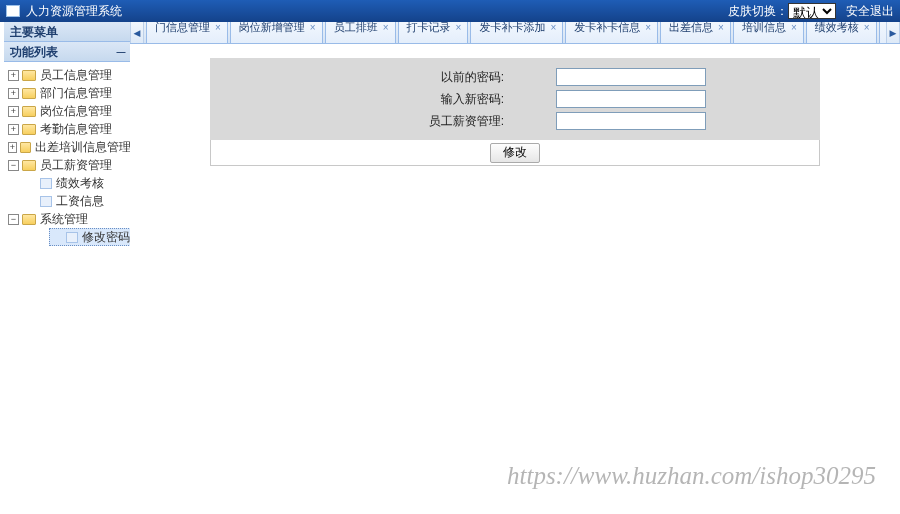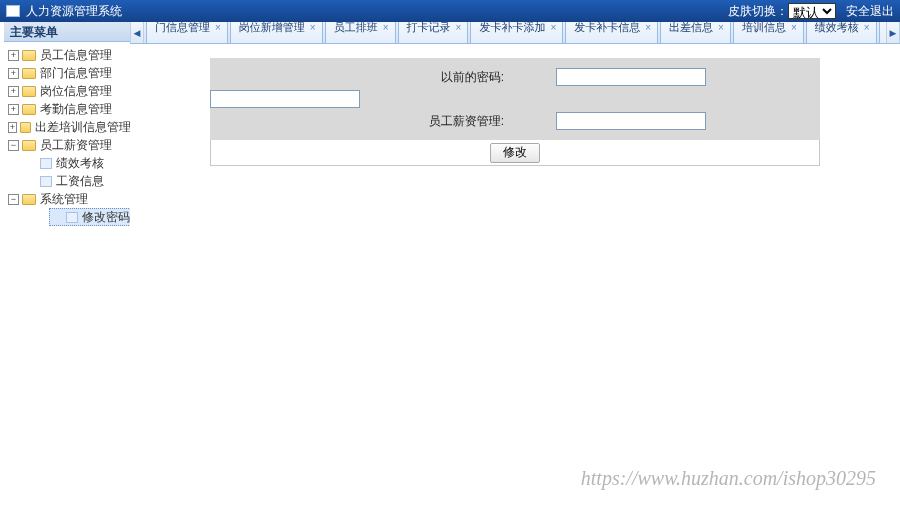--- a/index.html
+++ b/index.html
@@ -40,40 +40,44 @@
 
 .content { flex: 1; padding: 14px 40px; background: #fff; overflow: auto; }
 .form-block { width: 610px; margin: 0 auto; }
 .form-gray { background: #d9d9d9; padding: 8px 0; }
 .form-row { display: flex; align-items: center; height: 22px; gap: 46px; }
 .form-row label { width: 300px; text-align: right; padding-right: 6px; color: #222; }
 .form-row input { width: 150px; height: 18px; border: 1px solid #7f9db9; background: #fff; padding: 0 3px; font-size: 12px; }
 .btn-row { border: 1px solid #c8c8c8; border-top: none; height: 26px; display: flex; align-items: center; justify-content: center; background: #fff; }
 .btn-row button { height: 20px; padding: 0 12px; border: 1px solid #aaa; background: linear-gradient(#fdfdfd,#e6e6e6); border-radius: 2px; font-size: 12px; cursor: pointer; }
 
-.watermark { position: absolute; right: 24px; bottom: 24px; font-size: 20px; color: rgba(90,90,90,0.45); font-style: italic; font-family: Georgia, serif; pointer-events: none; }
+.watermark { position: absolute; right: 24px; bottom: 24px; font-size: 25px; color: rgba(90,90,90,0.45); font-style: italic; font-family: Georgia, serif; pointer-events: none; }
 </style>
 </head>
 <body>
 
 <div class="topbar">
   <div class="app-icon"></div>
   <div>人力资源管理系统</div>
   <div class="spacer"></div>
   <div class="skin-label">皮肤切换：</div>
   <select>
     <option>默认</option>
   </select>
   <div class="logout">安全退出</div>
 </div>
 
 <div class="leftpanel">
   <div class="panel-hdr">
     <span>主要菜单</span>
   </div>
+  <div class="panel-hdr">
+    <span>功能列表</span>
+    <span class="collapse-btn">—</span>
+  </div>
   <div class="tree" id="tree">
       <div class="tree-node">
         <span class="tgl">+</span>
         <span class="folder"></span>
         <span>员工信息管理</span>
       </div>
       <div class="tree-node">
         <span class="tgl">+</span>
         <span class="folder"></span>
         <span>部门信息管理</span>
@@ -172,20 +176,21 @@
     <div class="tab-scroll right">▶</div>
   </div>
   <div class="content">
     <div class="form-block">
       <div class="form-gray">
         <div class="form-row">
           <label>以前的密码:</label>
           <input type="password" style="">
         </div>
         <div class="form-row">
+          <label>输入新密码:</label>
           <input type="password" style="">
         </div>
         <div class="form-row">
           <label>员工薪资管理:</label>
           <input type="password" style="">
         </div>
       </div>
       <div class="btn-row">
         <button>修改</button>
       </div>

